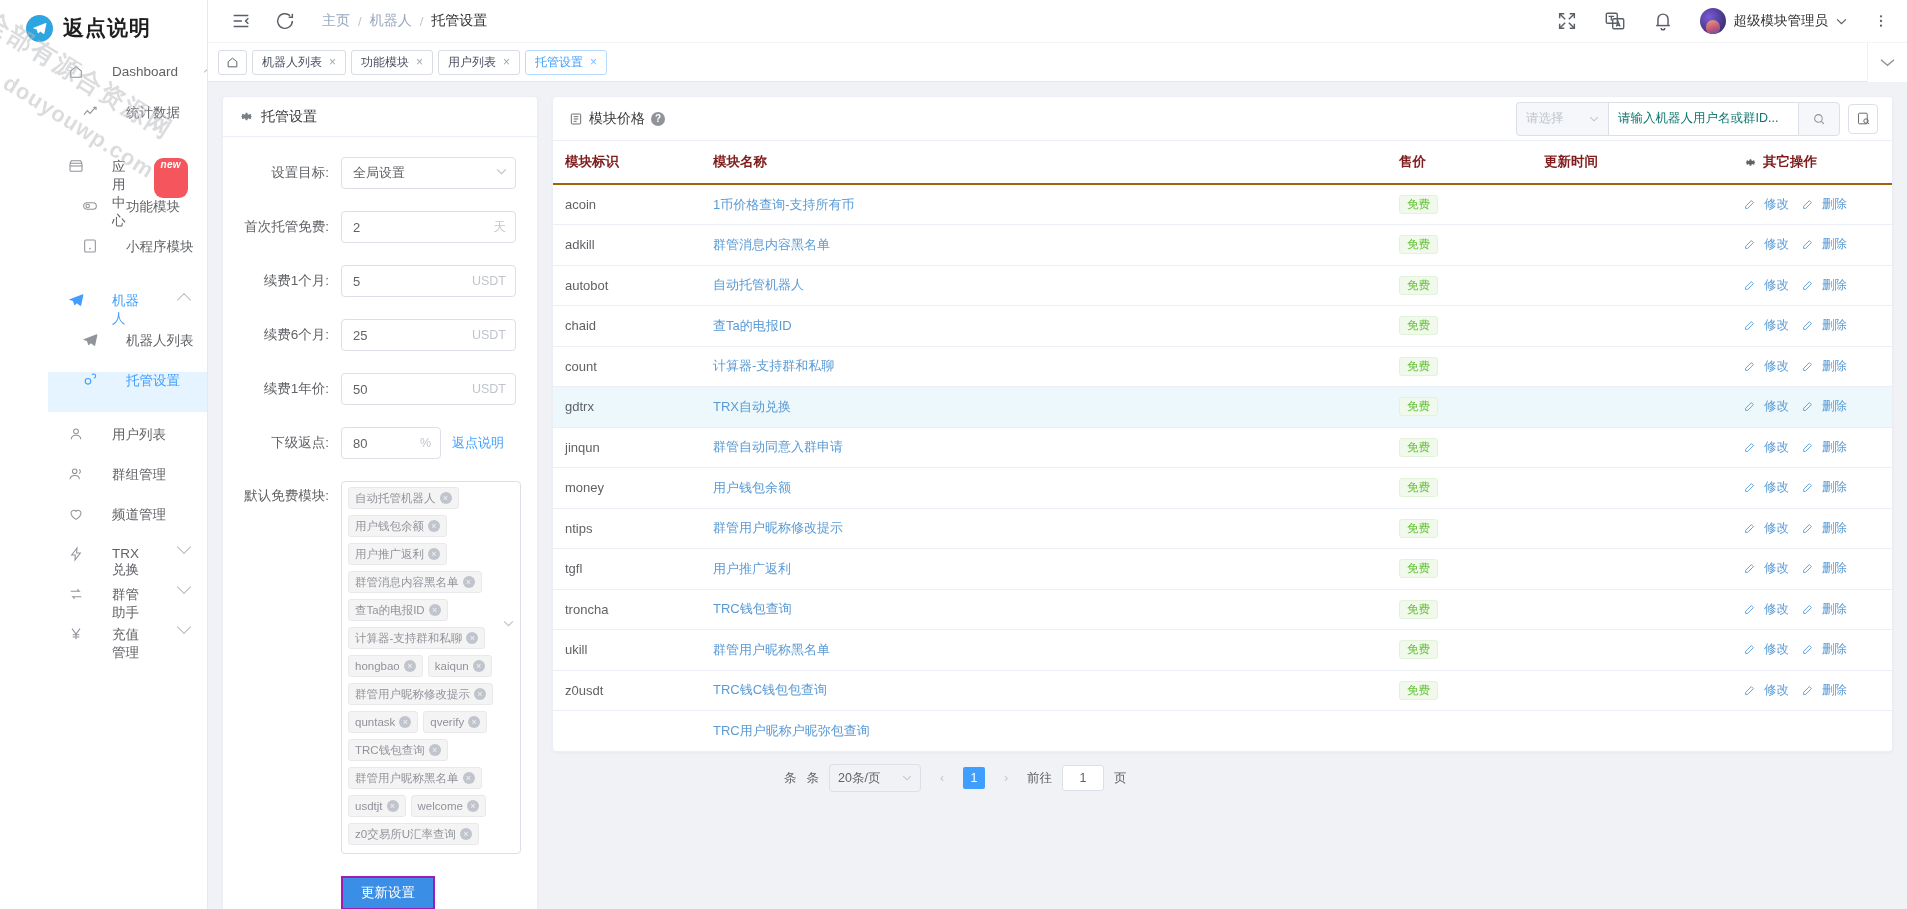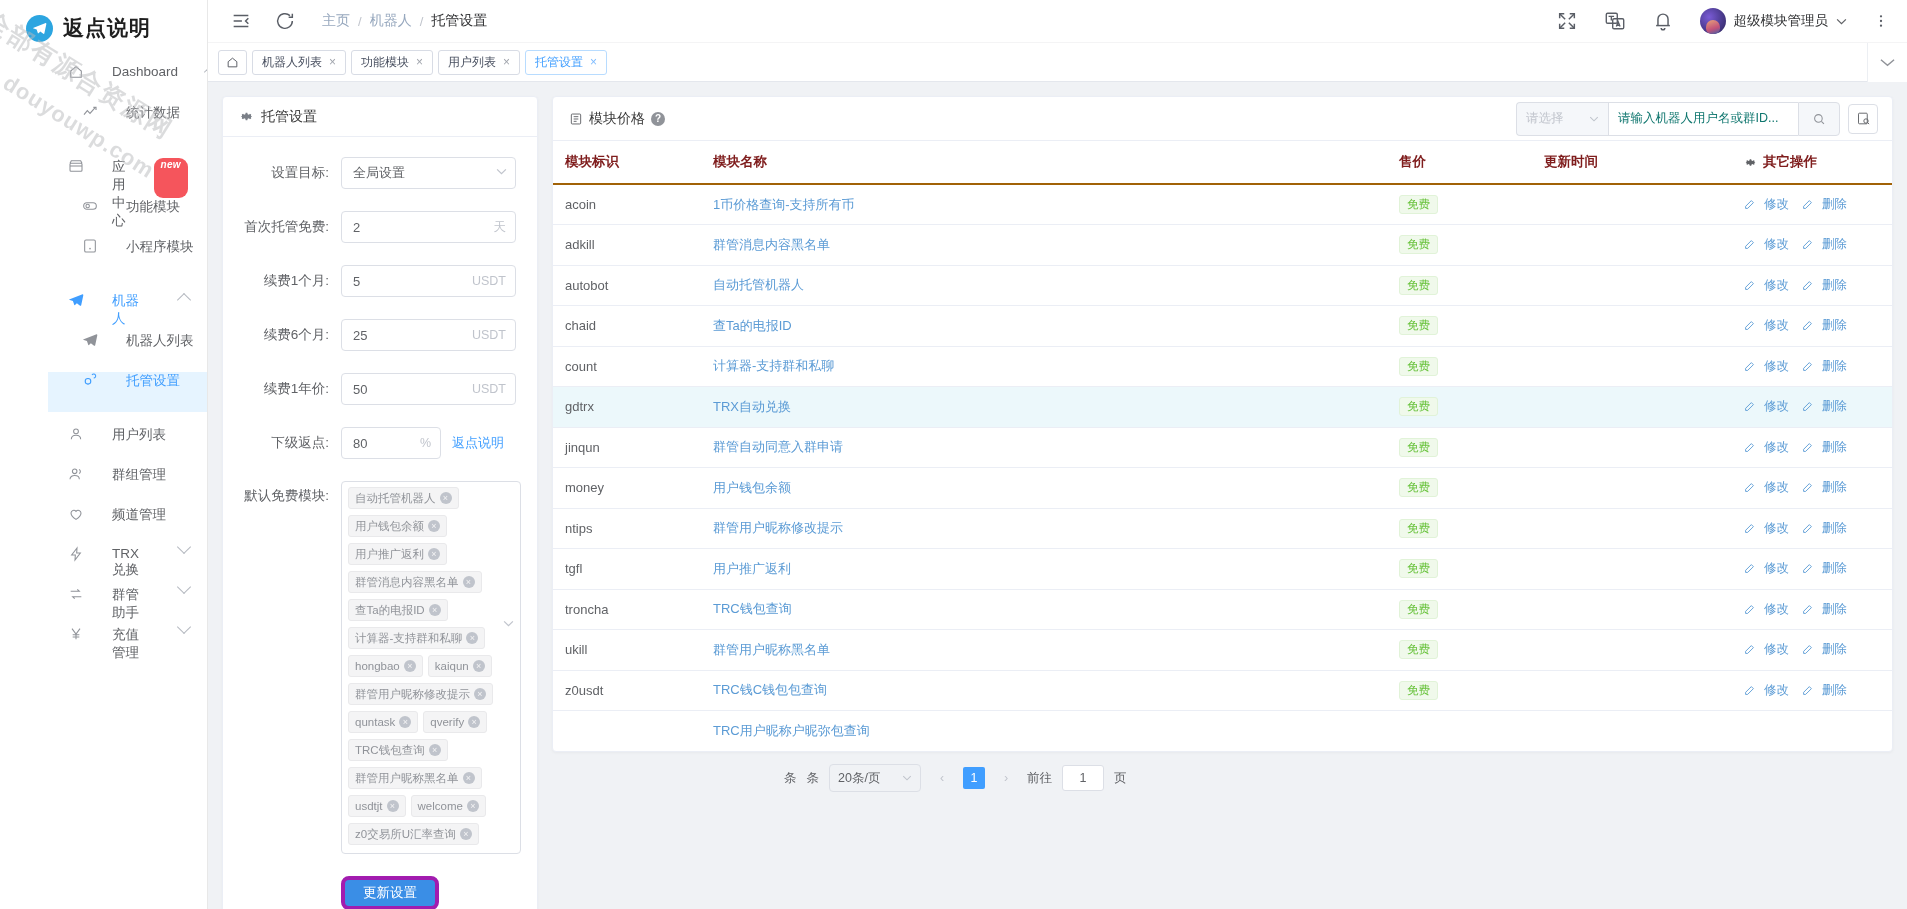--- a/index.html
+++ b/index.html
@@ -153,22 +153,22 @@
   }
   .tag-x {
     width: 12px; height: 12px; border-radius: 50%; background: #c0c4cc;
     color: #f4f4f5; font-size: 9px; line-height: 12px; text-align: center;
     flex: none; cursor: pointer;
   }
   .tagbox-caret {
     position: absolute; right: 6px; top: 138px; width: 11px; height: 7px; color: #c0c4cc;
   }
   .btn-primary {
-    background: #3a8ee6; border: 4px solid #a21caf; color: #fff;
-    height: 34px; padding: 0 18px; border-radius: 8px; font-size: 13.5px;
+    background: #3a8ee6; border: 2px solid #a21caf; color: #fff;
+    height: 34px; padding: 0 18px; border-radius: 0; font-size: 13.5px;
     cursor: pointer; font-family: inherit;
   }
 
   
   .right-col { flex: 1; margin: 0 14px 0 14px; min-width: 0; display: flex; flex-direction: column; }
   .tbl-head {
     height: 44px; display: flex; align-items: center; padding: 0 14px 0 16px;
     border-bottom: 1px solid #ebeef5;
   }
   .tbl-title { display: flex; align-items: center; gap: 6px; font-size: 14px; color: #3a3a3a; }

